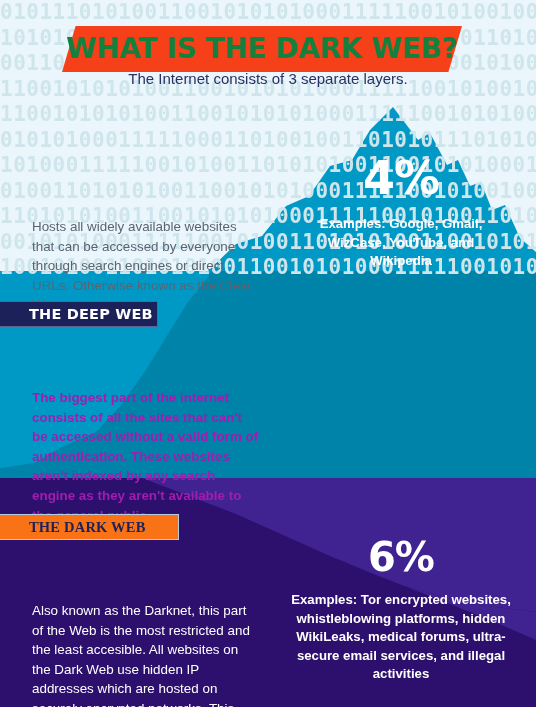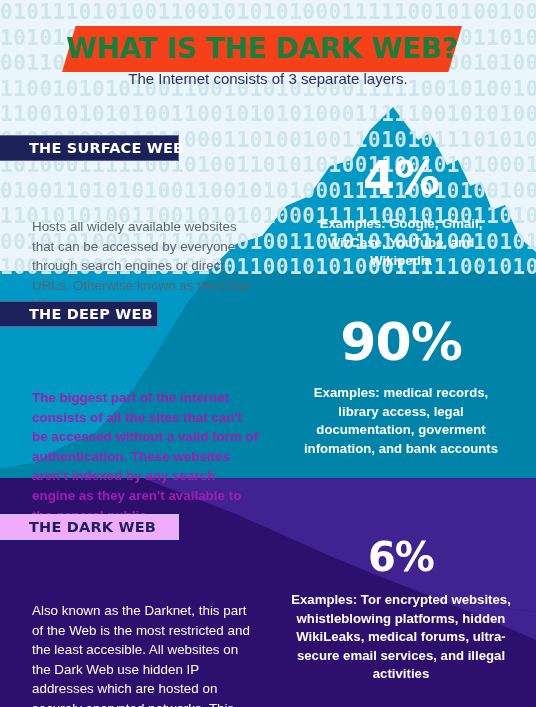--- a/index.html
+++ b/index.html
@@ -75,24 +75,25 @@
     letter-spacing:0.2px;
     white-space:nowrap;
   }
   .badge.dark{
     background:#1c2259;
     color:#ffffff;
     border:1px solid #5d6493;
     border-left:none;
   }
   .badge.light{
-    background:#f0abfc;
+    background:#f97316;
     color:#1c2259;
     border:1px solid #b9cbe0;
     border-left:none;
+    font-family:Liberation Serif, serif;
   }
 
   #badge-surface{left:-1px;top:135px;width:180px;}
   #badge-deep{left:-1px;top:301px;width:159px;}
   #badge-dark{left:-1px;top:514px;width:180px;}
 
   
   .body-copy{
     position:absolute;
     left:32px;
@@ -175,37 +176,32 @@
 110101010011001010101000111110010100110101010011
 001010100011111001010011010101001100101010001111
 100101001101010100110010101000111110010100110101</div>
 
   <div id="title-banner">
     <div class="shape"></div>
     <div id="title-text">WHAT IS THE DARK WEB?</div>
   </div>
   <div id="subtitle">The Internet consists of 3 separate layers.</div>
 
-  <div class="badge dark" id="badge-surface">THE SURFACE WEB</div>
 
   <div class="body-copy" id="copy-surface">Hosts all widely available websites that can be accessed by everyone through search engines or direct URLs. Otherwise known as the Clear Web.</div>
 
   <div class="stat-block" id="stat-surface">
     <div class="stat-pct">4%</div>
     <div class="stat-examples">Examples: Google, Gmail, WizCase, YouTube, and Wikipedia</div>
   </div>
 
   <div class="badge dark" id="badge-deep">THE DEEP WEB</div>
 
   <div class="body-copy" id="copy-deep">The biggest part of the internet consists of all the sites that can't be accessed without a valid form of authentication. These websites aren't indexed by any search engine as they aren't available to the general public.</div>
 
-  <div class="stat-block" id="stat-deep">
-    <div class="stat-pct">90%</div>
-    <div class="stat-examples">Examples: medical records, library access, legal documentation, goverment infomation, and bank accounts</div>
-  </div>
 
   <div class="badge light" id="badge-dark">THE DARK WEB</div>
 
   <div class="body-copy" id="copy-dark">Also known as the Darknet, this part of the Web is the most restricted and the least accesible. All websites on the Dark Web use hidden IP addresses which are hosted on securely encrypted networks. This ensures that any activity on the Darknet is untraceable and anonymous.</div>
 
   <div class="stat-block" id="stat-dark">
     <div class="stat-pct">6%</div>
     <div class="stat-examples">Examples: Tor encrypted websites, whistleblowing platforms, hidden WikiLeaks, medical forums, ultra-secure email services, and illegal activities</div>
   </div>
 

